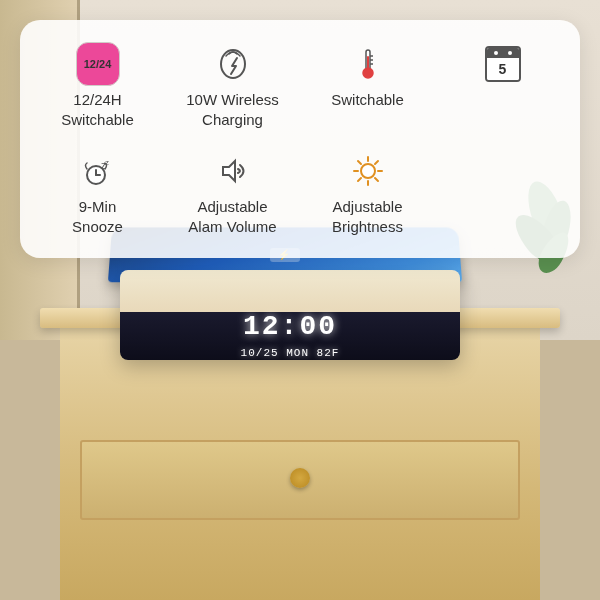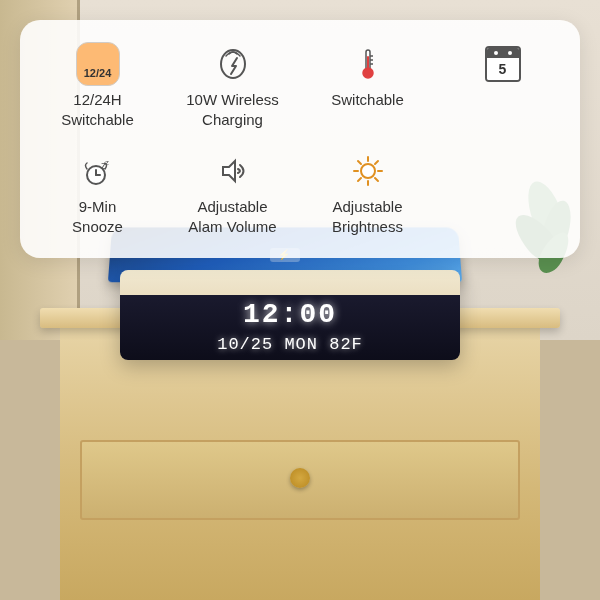--- a/index.html
+++ b/index.html
@@ -138,42 +138,42 @@
       border-radius: 8px;
       box-shadow: 0 6px 20px rgba(0,0,0,0.25);
       overflow: hidden;
     }
 
     .clock-display {
       position: absolute;
       bottom: 0;
       left: 0;
       right: 0;
-      height: 65px;
+      height: 48px;
       background: linear-gradient(180deg, #1a1a2e 0%, #0d0d1a 100%);
       display: flex;
       flex-direction: column;
       align-items: center;
       justify-content: center;
       padding: 2px;
     }
 
     .clock-time {
       color: #ffffff;
       font-size: 28px;
       font-weight: bold;
       font-family: 'Courier New', monospace;
       letter-spacing: 2px;
       text-shadow: 0 0 8px rgba(255,255,255,0.8);
       line-height: 1;
     }
 
     .clock-date {
       color: #ffffff;
-      font-size: 17px;
+      font-size: 11px;
       font-family: 'Courier New', monospace;
       letter-spacing: 1px;
       text-shadow: 0 0 6px rgba(255,255,255,0.7);
       margin-top: 6px;
     }
 
     
     .phone {
       position: absolute;
       bottom: 318px;
@@ -247,27 +247,27 @@
     }
 
     
     .icon-svg {
       width: 36px;
       height: 36px;
     }
 
     
     .time-badge {
-      background: #fdba74;
+      background: #ec4899;
       border-radius: 12px;
       padding: 6px 10px;
       display: flex;
       flex-direction: column;
       align-items: center;
-      justify-content: flex-end;
+      justify-content: center;
       width: 44px;
       height: 44px;
       border: 1.5px solid #d0ccc8;
     }
 
     .time-badge-text {
       font-size: 11px;
       font-weight: bold;
       color: #333;
       line-height: 1;

